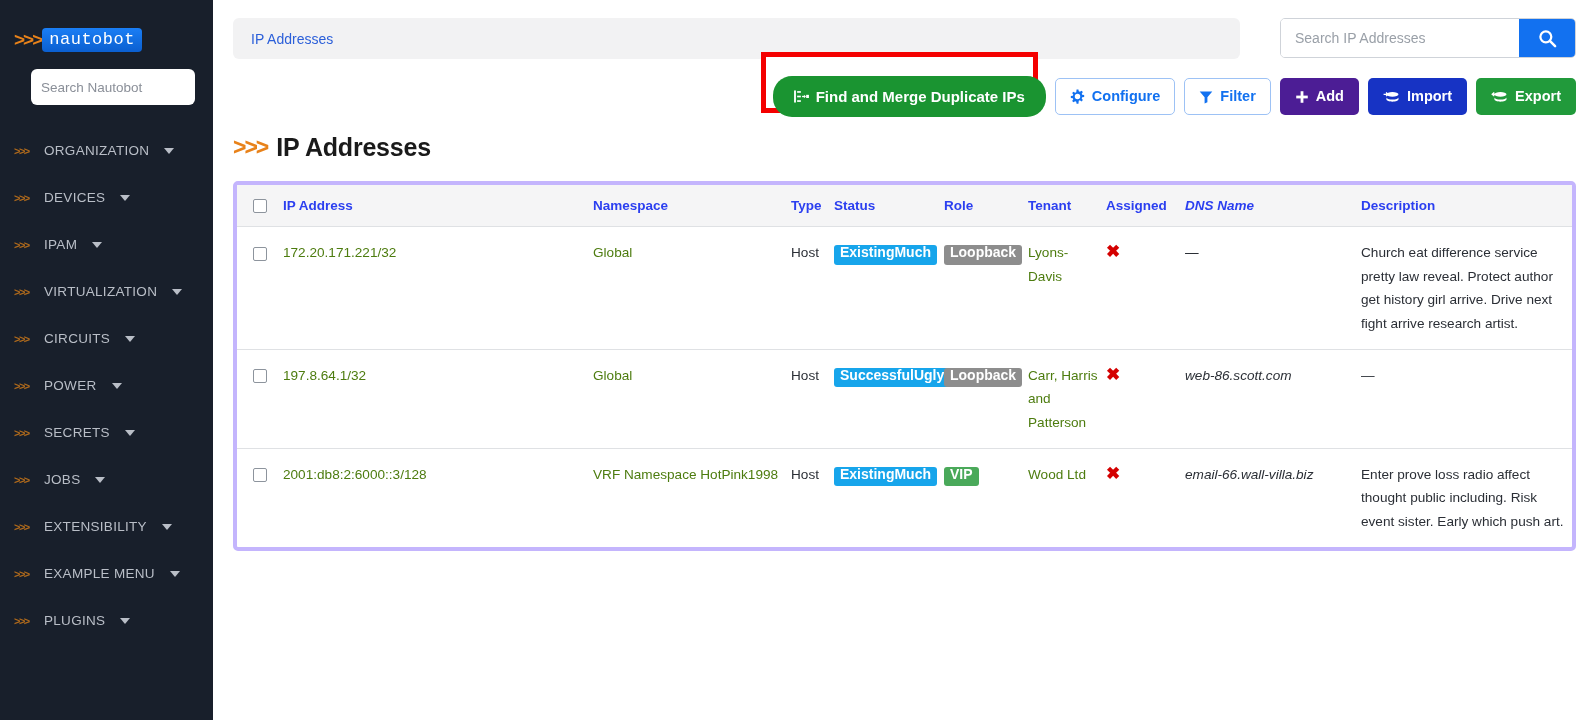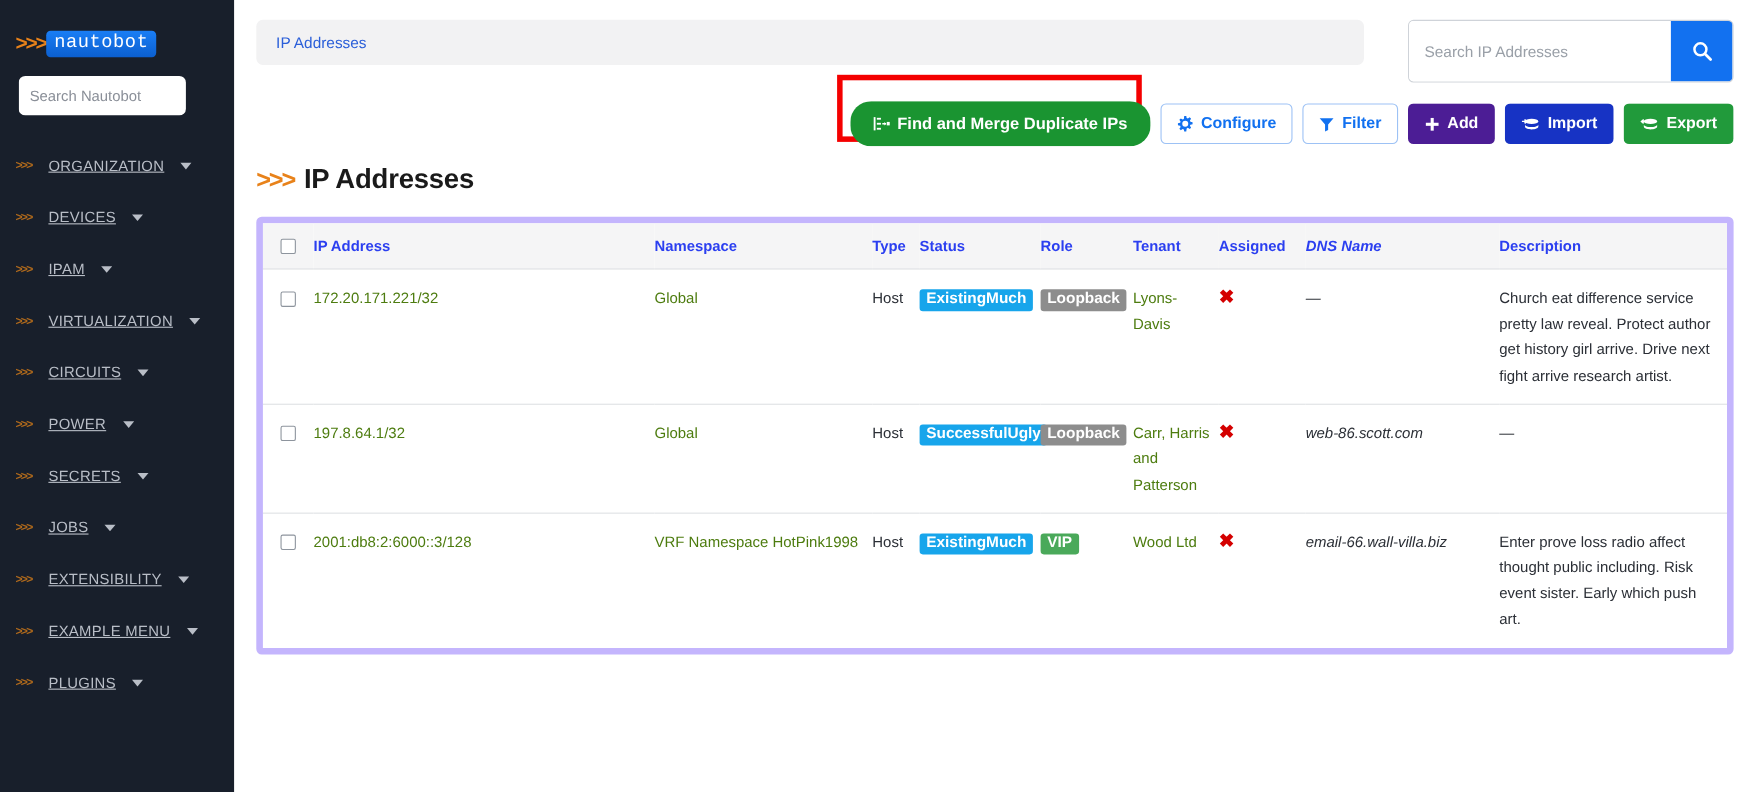--- a/index.html
+++ b/index.html
@@ -25,22 +25,22 @@
     background: linear-gradient(to bottom, #1a7ef5, #0b5fd0);
     color: #ffffff;
     font-family: "Liberation Mono", monospace;
     font-size: 17px;
     padding: 2px 7px 3px 7px;
     border-radius: 4px;
     letter-spacing: 0.5px;
     margin-left: 1px;
   }
   .side-search {
-    margin: 17px 0 0 17px;
-    width: 152px; height: 36px;
+    margin: 17px 0 0 31px;
+    width: 164px; height: 36px;
     display: flex;
     border-radius: 6px;
     overflow: hidden;
     background: #ffffff;
   }
   .side-search input {
     flex: 1; border: none; outline: none;
     font-size: 13.5px; padding-left: 10px;
     color: #333; background: #fff;
     font-family: "Liberation Sans", sans-serif;
@@ -54,21 +54,21 @@
     cursor: pointer;
     color: #b9bec7;
     font-size: 13.5px;
     letter-spacing: 0.3px;
   }
   .nav-item .ic {
     color: #b06a1c; font-size: 11px; font-weight: 700;
     letter-spacing: -1.5px; width: 30px; flex: 0 0 30px;
   }
   .nav-item .person { color: #c8ccd4; width: 30px; flex: 0 0 30px; font-size: 14px; }
-  .nav-item .lbl { margin-right: 15px; text-decoration: underline; }
+  .nav-item .lbl { margin-right: 15px; }
   .caret {
     width: 0; height: 0;
     border-left: 5px solid transparent;
     border-right: 5px solid transparent;
     border-top: 6px solid #b9bec7;
   }
 
   
   #main { flex: 1; height: 720px; position: relative; background: #fff; overflow: hidden; }
 
@@ -77,21 +77,21 @@
     flex: 1;
     background: #f2f2f3;
     border-radius: 6px;
     height: 41px;
     display: flex; align-items: center;
     padding-left: 18px;
   }
   .breadcrumb-bar a { color: #2b5fd9; font-size: 14px; text-decoration: none; cursor: pointer; }
   .top-search {
     margin-left: 40px;
-    width: 296px; height: 57px;
+    width: 296px; height: 40px;
     display: flex;
     border: 1px solid #cfd3d9;
     border-radius: 5px;
     overflow: hidden;
     background: #fff;
   }
   .top-search input {
     flex: 1; border: none; outline: none; font-size: 14px;
     padding-left: 14px; color: #333;
     font-family: "Liberation Sans", sans-serif;
@@ -140,21 +140,21 @@
 
   
   .page-title {
     display: flex; align-items: center; gap: 9px;
     padding: 16px 0 0 20px;
   }
   .page-title .chev { color: #e8821a; font-size: 23px; font-weight: 700; letter-spacing: -2px; }
   .page-title h1 { font-size: 25px; color: #1a1a1a; font-weight: 700; letter-spacing: -0.2px; }
 
   
-  .table-wrap { margin: 19px 16px 12px 20px; border: 6px solid #c4b5fd; border-radius: 5px; overflow: hidden; background: #fff; }
+  .table-wrap { margin: 19px 16px 12px 20px; border: 4px solid #c4b5fd; border-radius: 5px; overflow: hidden; background: #fff; }
   table { width: 100%; border-collapse: collapse; table-layout: fixed; }
   thead th {
     background: #f5f5f6;
     text-align: left;
     font-size: 13.5px;
     color: #2b3ff0;
     font-weight: 700;
     padding: 13px 6px 13px 0;
     border-bottom: 1px solid #dfe1e4;
     vertical-align: middle;

